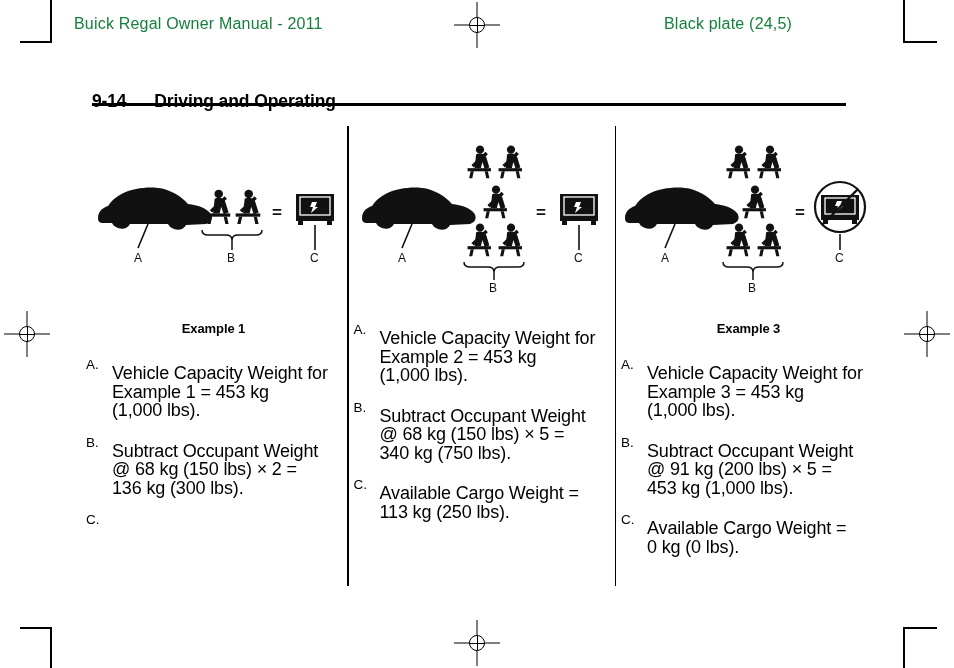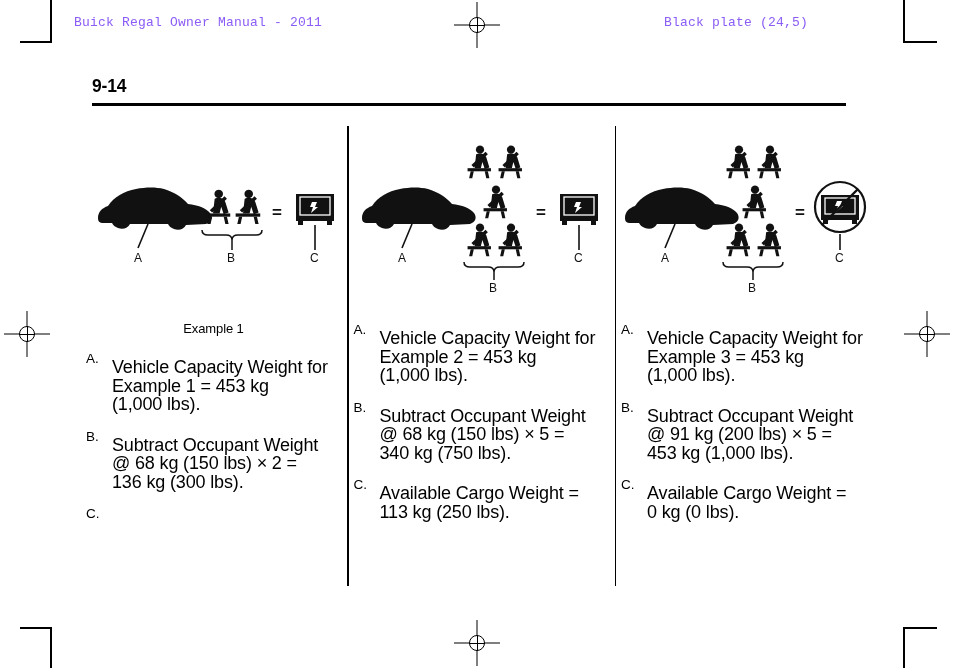--- a/index.html
+++ b/index.html
@@ -24,34 +24,34 @@
   .regmark .rm-h { position: absolute; left: 0; top: 50%; width: 100%; height: 1px; background: #000; transform: translateY(-50%); }
   .regmark .rm-v { position: absolute; top: 0; left: 50%; height: 100%; width: 1px; background: #000; transform: translateX(-50%); }
   .regmark .rm-c { position: absolute; left: 50%; top: 50%; width: 16px; height: 16px; margin-left: -8px; margin-top: -8px;
                    border: 1px solid #000; border-radius: 50%; box-sizing: border-box; background: #fff; }
   .regmark .rm-c2 { position: absolute; left: 50%; top: 50%; width: 16px; height: 1px; margin-left: -8px; background: #000; }
   .regmark .rm-c3 { position: absolute; left: 50%; top: 50%; width: 1px; height: 16px; margin-top: -8px; background: #000; }
 
   
   .runhead {
     position: absolute;
-    font-family: Liberation Mono, monospace;
-    font-size: 13px;
-    color: #8b5cf6;
+    font-family: Liberation Sans, sans-serif;
+    font-size: 16px;
+    color: #15803d;
     letter-spacing: 0.2px;
     white-space: nowrap;
   }
   #runhead-left  { left: 74px;  top: 15px; }
   #runhead-right { left: 664px; top: 15px; }
 
   
   #page-title-row {
     position: absolute;
     left: 92px;
-    top: 76px;
+    top: 91px;
     width: 754px;
     display: flex;
     align-items: center;
   }
   #page-number {
     font-size: 17.5px;
     font-weight: bold;
     letter-spacing: -0.2px;
   }
   #section-title {
@@ -95,22 +95,22 @@
   
   .figure {
     position: relative;
     height: 195px;
   }
   .figure svg { display: block; }
 
   .example-heading {
     text-align: center;
     font-size: 13px;
-    font-weight: normal;
-    margin: 0 0 14px 0;
+    font-weight: bold;
+    margin: 0 0 20px 0;
     letter-spacing: -0.1px;
   }
 
   
   .list-item {
     display: flex;
     margin-bottom: 14px;
   }
   .list-marker {
     width: 26px;
@@ -166,20 +166,21 @@
     <div class="rm-c"></div>
     <div class="rm-c2"></div>
     <div class="rm-c3"></div>
 </div>
 
 <div class="runhead" id="runhead-left">Buick Regal Owner Manual - 2011</div>
 <div class="runhead" id="runhead-right">Black plate (24,5)</div>
 
 <div id="page-title-row">
   <span id="page-number">9-14</span>
+  <span id="section-title">Driving and Operating</span>
 </div>
 <div id="title-rule"></div>
 
 <div id="columns">
 
   <div class="column col1">
     <div class="figure">
       <svg width="255" height="195" viewBox="0 0 255 195">
         <g>
           <path fill="#111" d="M12,92 C12,86 16,82 22,80 C28,71 38,65 50,63 C60,61 70,61 78,63
@@ -427,20 +428,21 @@
             <rect x="2" y="25" width="5" height="4" fill="#111"></rect>
             <rect x="31" y="25" width="5" height="4" fill="#111"></rect>
           </g>
           <line x1="201" y1="99" x2="237" y2="63" stroke="#111" stroke-width="2.4"></line>
         </g>
         <line x1="219" y1="108" x2="219" y2="124" stroke="#111" stroke-width="1.6"></line>
         <text x="214" y="136" font-family="'Liberation Sans',sans-serif" font-size="12" fill="#111">C</text>
       </svg>
     </div>
 
+    <div class="example-heading">Example 3</div>
 
     <div class="list-item">
       <div class="list-marker">A.</div>
       <div class="list-text">Vehicle Capacity Weight for
 Example 3 = 453 kg
 (1,000 lbs).</div>
     </div>
     <div class="list-item">
       <div class="list-marker">B.</div>
       <div class="list-text">Subtract Occupant Weight

